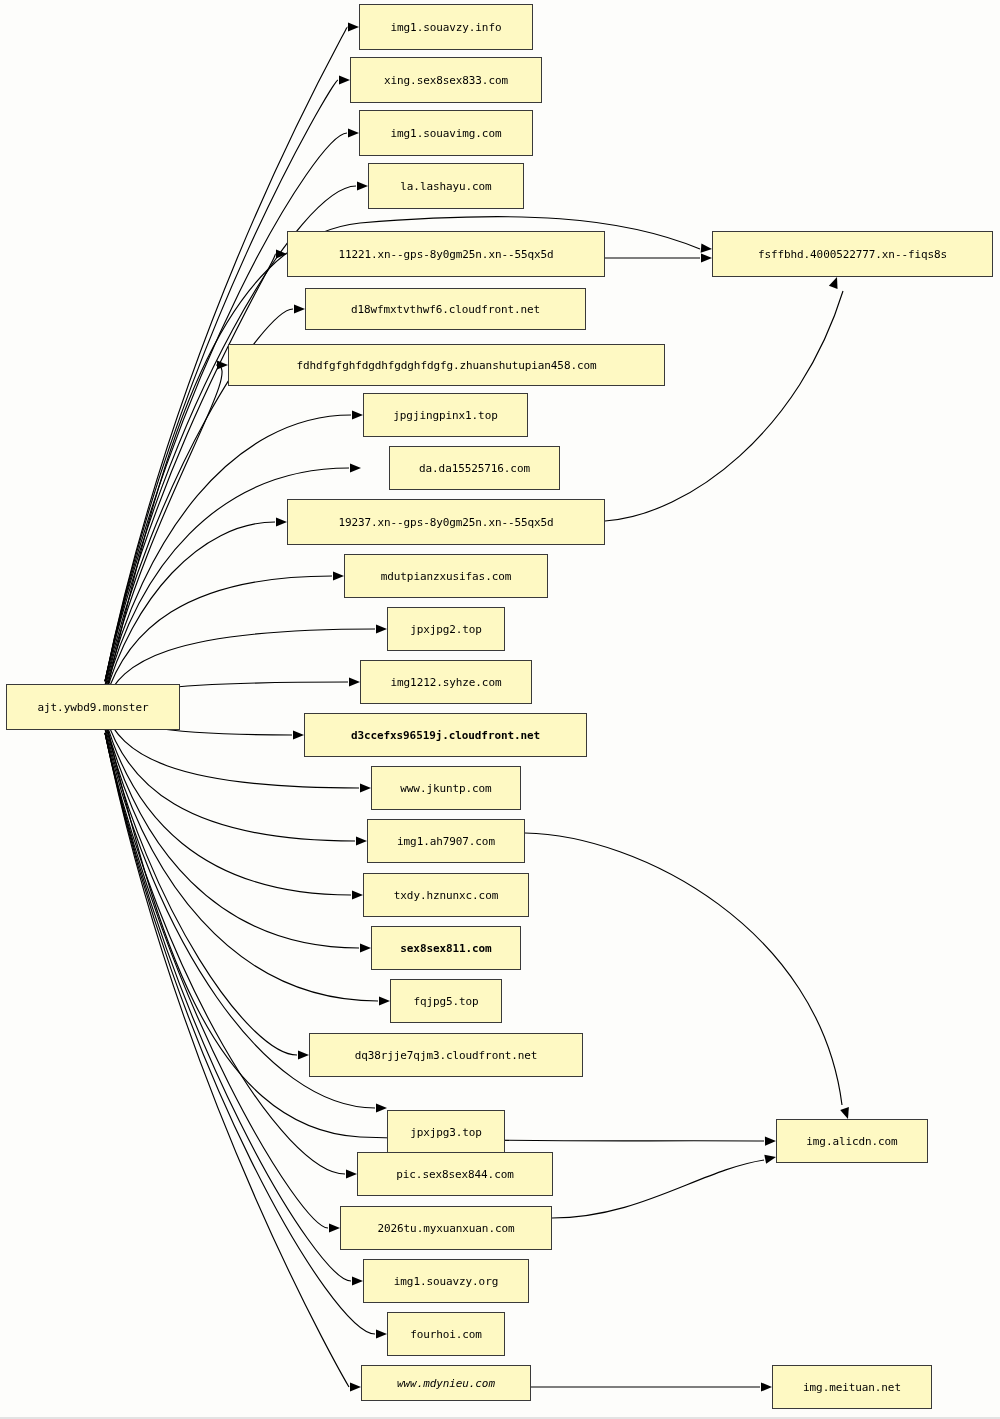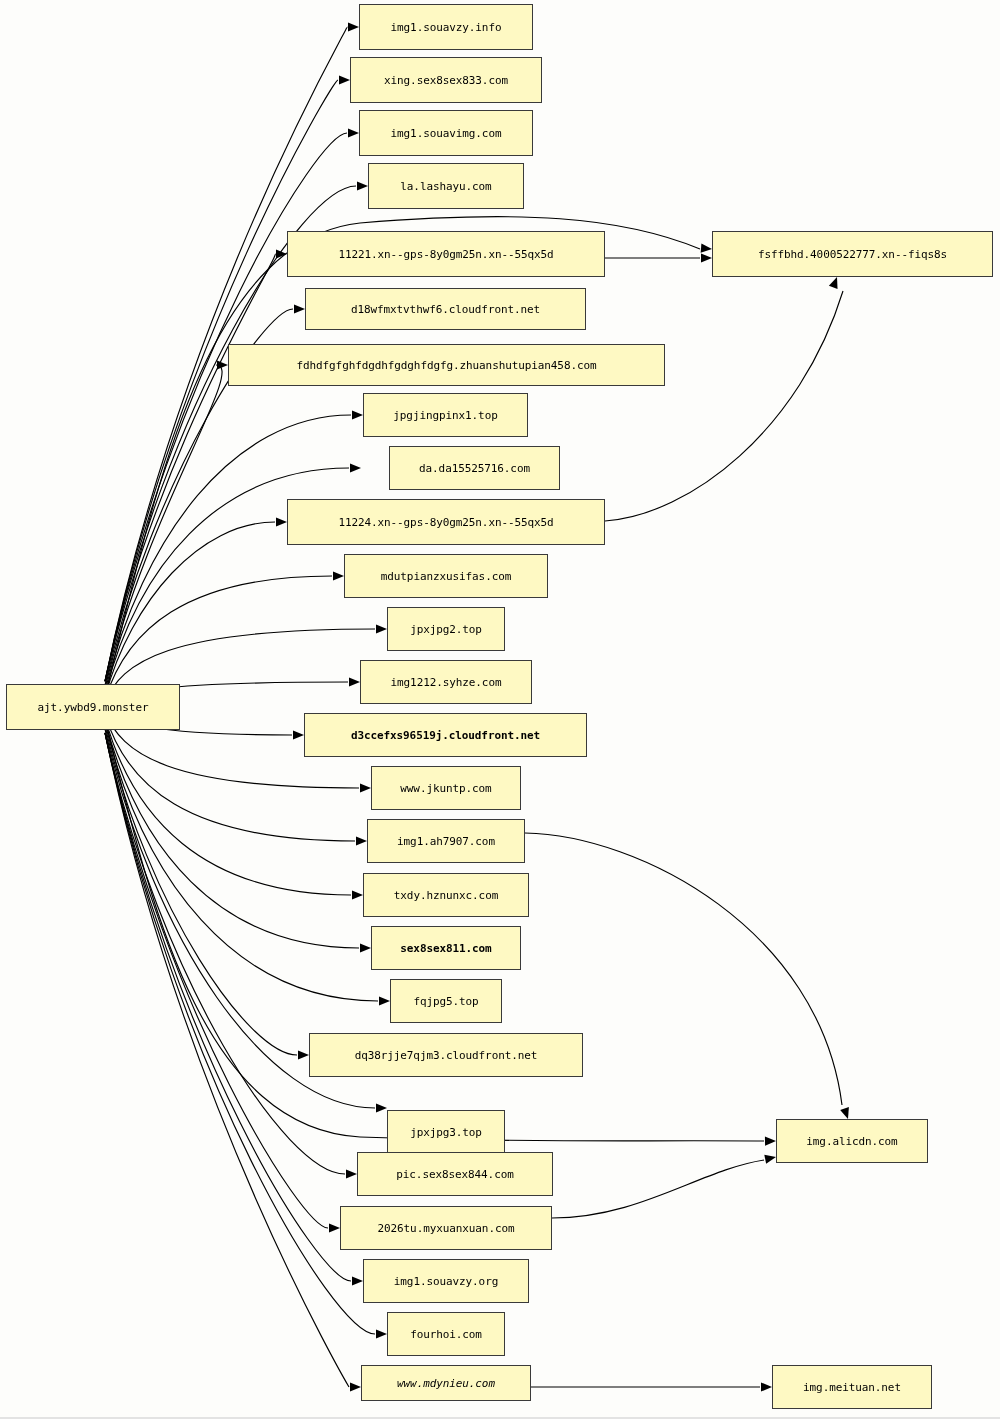--- a/index.html
+++ b/index.html
@@ -157,21 +157,21 @@
       <div class="node-box" style="left: 228px; top: 344px; width: 437px; height: 42px;">
         <span class="node-label">fdhdfgfghfdgdhfgdghfdgfg.zhuanshutupian458.com</span>
       </div>
       <div class="node-box" style="left: 363px; top: 393px; width: 165px; height: 44px;">
         <span class="node-label">jpgjingpinx1.top</span>
       </div>
       <div class="node-box" style="left: 361px; top: 446px; width: 171px; height: 44px; margin-left: 28px;">
         <span class="node-label">da.da15525716.com</span>
       </div>
       <div class="node-box" style="left: 287px; top: 499px; width: 318px; height: 46px;">
-        <span class="node-label">11224.xn--gps-8y0gm25n.xn--55qx5d</span>
+        <span class="node-label">19237.xn--gps-8y0gm25n.xn--55qx5d</span>
       </div>
       <div class="node-box" style="left: 344px; top: 554px; width: 204px; height: 44px;">
         <span class="node-label">mdutpianzxusifas.com</span>
       </div>
       <div class="node-box" style="left: 387px; top: 607px; width: 118px; height: 44px;">
         <span class="node-label">jpxjpg2.top</span>
       </div>
       <div class="node-box" style="left: 360px; top: 660px; width: 172px; height: 44px;">
         <span class="node-label">img1212.syhze.com</span>
       </div>

